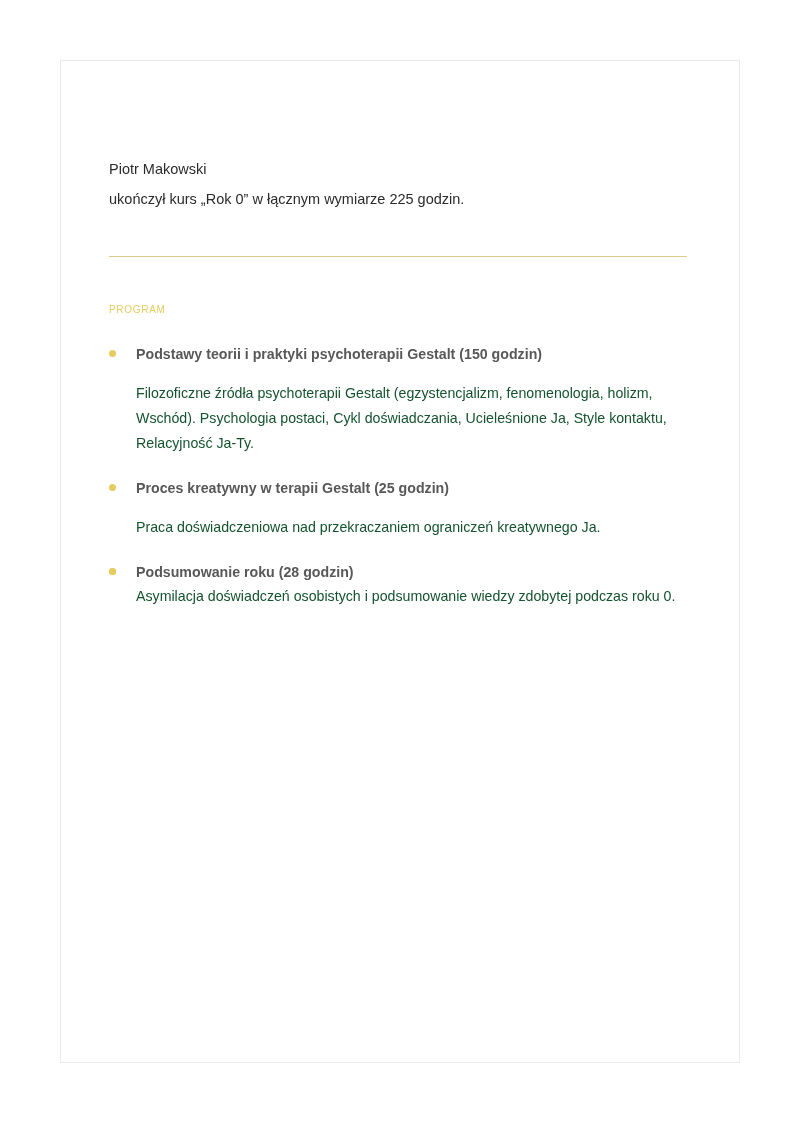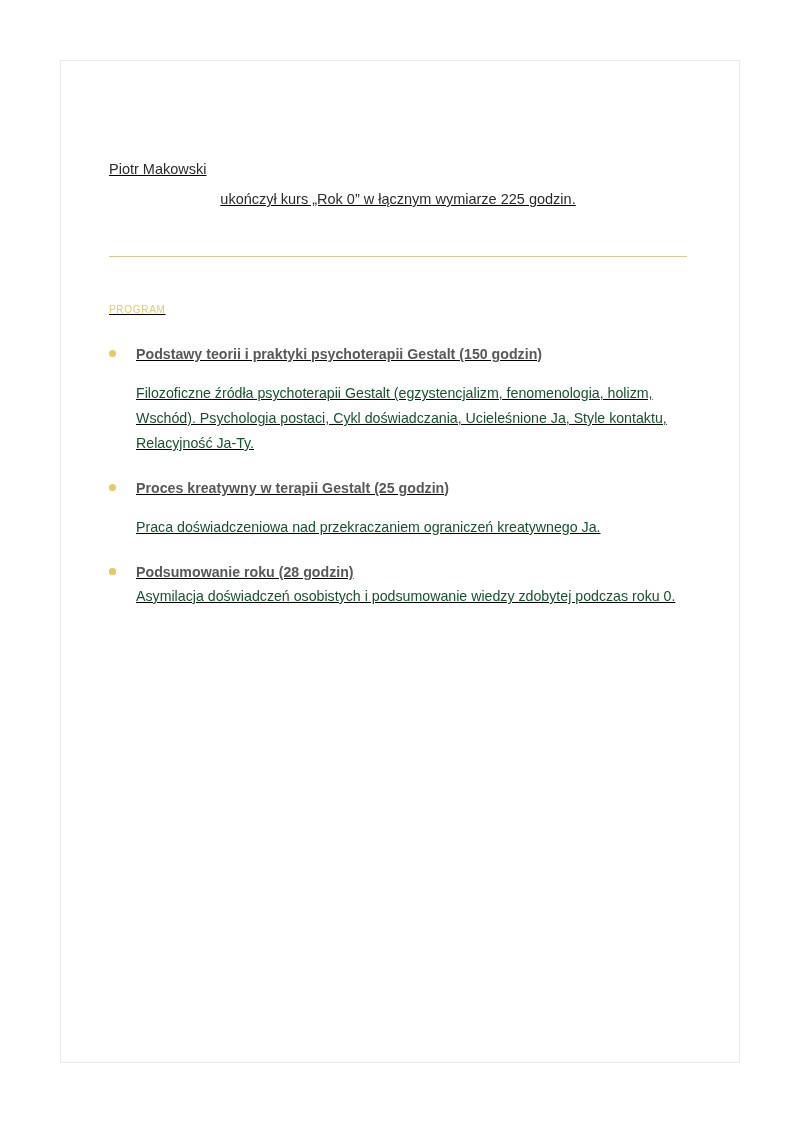--- a/index.html
+++ b/index.html
@@ -23,35 +23,33 @@
     border: 1px solid #e9e9e9;
     box-sizing: border-box;
     background: #ffffff;
   }
 
   .content {
     position: absolute;
     left: 48px;
     top: 93px;
     width: 578px;
-    text-decoration: underline;
   }
 
   
   .recipient-block {
     color: #2b2b2b;
     font-size: 14.5px;
     line-height: 30px;
   }
   .recipient-name {
     display: block;
   }
   .completion-line {
     display: block;
-    text-align: center;
   }
 
   
   .divider {
     margin-top: 42px;
     width: 578px;
     height: 1px;
     background: #ddc98a;
   }
 

